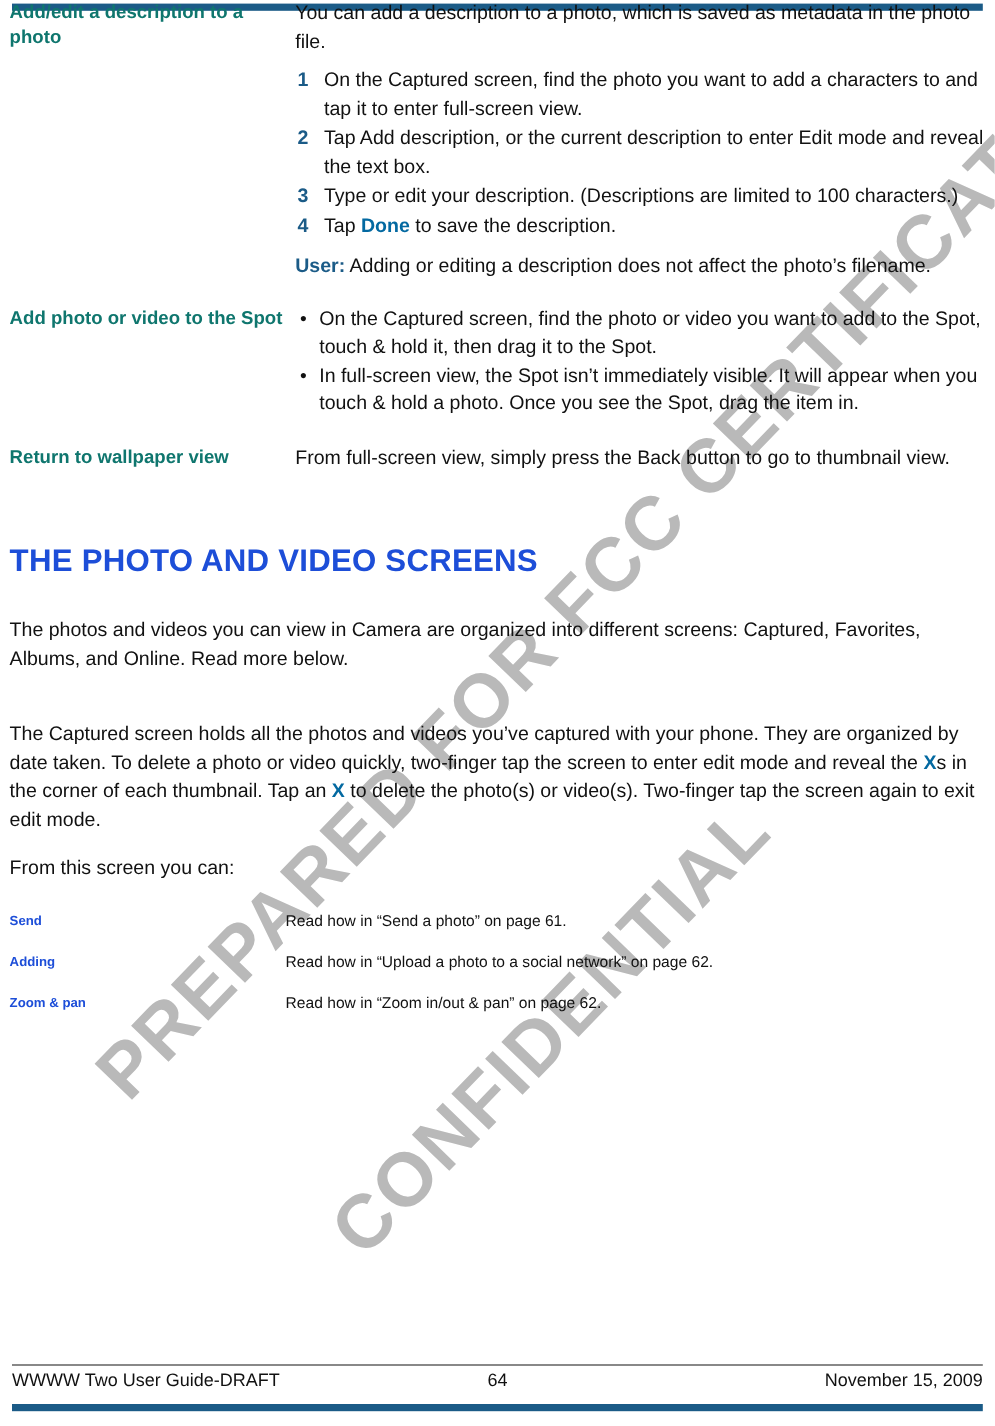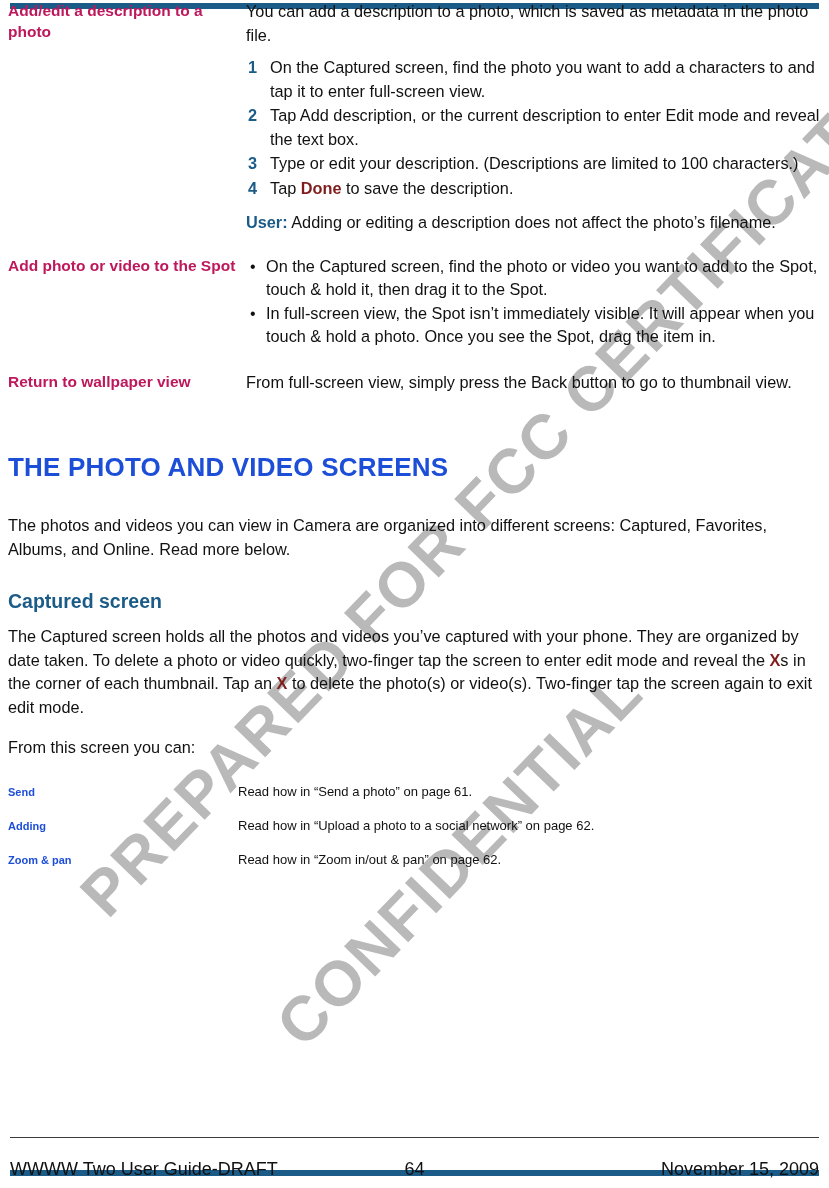--- a/index.html
+++ b/index.html
@@ -94,21 +94,21 @@
   }
   .deflist td {
     vertical-align: top;
     padding: 0;
   }
   .col-term {
     width: 230px;
     padding-right: 8px !important;
   }
   .term {
-    color: #be185d;
+    color: #0f766e;
     font-weight: 700;
     font-size: 15.5px;
     line-height: 21px;
   }
   .body-text {
     font-size: 16.3px;
     line-height: 23.5px;
     color: #111111;
   }
   .body-text p { margin: 0; }
@@ -152,21 +152,21 @@
     top: 0px;
     font-size: 16px;
     line-height: 23.5px;
   }
 
   .note-lead {
     color: #1b5b87;
     font-weight: 700;
   }
   .inline-blue {
-    color: #7f1d1d;
+    color: #0369a1;
     font-weight: 700;
     text-align: right;
   }
   .note-para {
     margin-top: 11px !important;
   }
 
   .row-gap-a { height: 20px; }
   .row-gap-b { height: 22px; }
 
@@ -212,24 +212,24 @@
   .ref-desc {
     font-size: 13px;
     line-height: 22px;
   }
 
   
   .footer {
     position: absolute;
     left: 10px;
     right: 10px;
-    bottom: 5px;
+    bottom: 22px;
     height: 24px;
     z-index: 10;
-    font-size: 18px;
+    font-size: 15px;
     color: #111111;
   }
   .footer .f-left {
     position: absolute;
     left: 0;
     top: 0;
   }
   .footer .f-center {
     position: absolute;
     left: 50%;
@@ -325,21 +325,20 @@
     </tbody>
       </table>
 
     <div style="height:58px"></div>
     <h1 class="section">THE PHOTO AND VIDEO SCREENS</h1>
 
     <div style="height:32px"></div>
     <p class="para">The photos and videos you can view in Camera are organized into different screens: Captured, Favorites, Albums, and Online. Read more below.</p>
 
     <div style="height:28px"></div>
-    <h2 class="subsection">Captured screen</h2>
 
     <div style="height:12px"></div>
     <p class="para"><span>The Captured screen holds all the photos and videos you’ve captured with your phone. They are organized by date taken. To delete a photo or video quickly, two-finger tap the screen to enter edit mode and reveal the </span><span class="inline-blue">X</span><span>s in the corner of each thumbnail. Tap an </span><span class="inline-blue">X</span><span> to delete the photo(s) or video(s). Two-finger tap the screen again to exit edit mode.</span></p>
 
     <div style="height:17px"></div>
     <p class="para">From this screen you can:</p>
 
     <div style="height:21px"></div>
 
     <table class="reftable">

